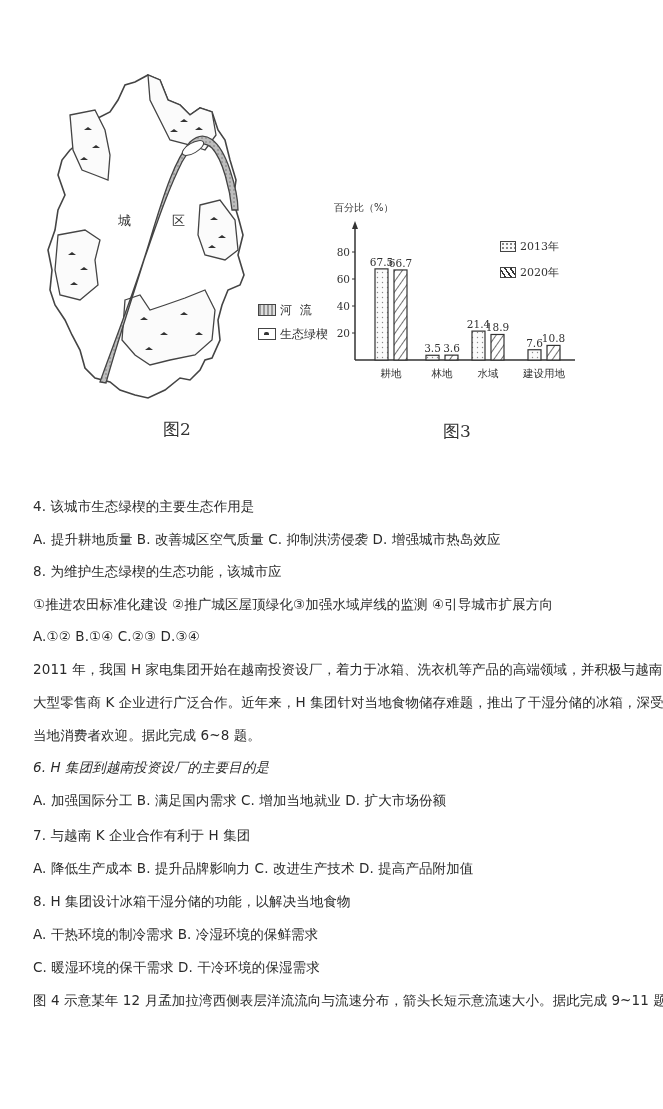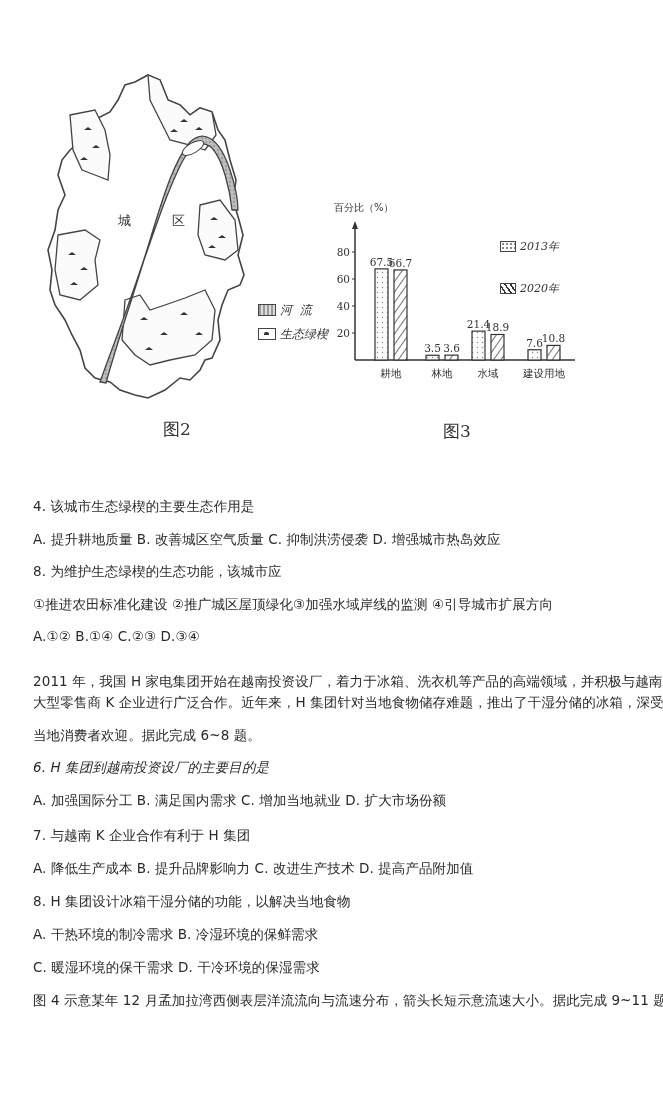--- a/index.html
+++ b/index.html
@@ -1,20 +1,20 @@
 <!DOCTYPE html>
 <html><head>
 <meta charset="utf-8">
 <style>
   html, body { margin: 0; padding: 0; background: #ffffff; }
   body { width: 663px; height: 1109px; position: relative; overflow: hidden;
          font-family: "DejaVu Sans", sans-serif; color: #222; }
   .abs { position: absolute; }
   .fig-caption { font-family: "DejaVu Serif", serif; font-size: 17px; color: #333; }
-  .map-legend-item { display: flex; align-items: center; gap: 4px; font-size: 12px; color: #333; height: 20px; font-style: italic; }
+  .map-legend-item { display: flex; align-items: center; gap: 4px; font-size: 12px; color: #333; height: 20px; }
   .legend-box { width: 18px; height: 12px; border: 1.5px solid #444; box-sizing: border-box; display: inline-block; }
   .line { position: absolute; left: 33px; font-size: 13.5px; color: #2a2a2a; white-space: nowrap; letter-spacing: 0.1px; }
   .chart-text { font-family: "DejaVu Serif", serif; font-size: 10.5px; fill: #333; }
 </style>
 </head>
 <body>
 
 <div class="abs" style="left:40px; top:60px; width:220px; height:370px;">
   <svg width="220" height="370" viewBox="0 0 220 370">
     <defs>
@@ -122,34 +122,34 @@
         <text x="214" y="182" text-anchor="middle" class="chart-text" style="font-family:'DejaVu Sans',sans-serif;font-size:10.5px;">建设用地</text>
       </g>
   </svg>
 </div>
 
 <div class="abs" style="left:500px; top:236px;">
   <div class="map-legend-item" style="font-family:'DejaVu Serif',serif;font-size:11px;">
     <span class="legend-box" style="width:16px;height:11px;background: radial-gradient(#888 0.8px, #fafafa 1px) 0 0/4px 4px;"></span>
     <span>2013年</span>
   </div>
-  <div class="map-legend-item" style="margin-top:22px;font-family:'DejaVu Serif',serif;font-size:11px;">
+  <div class="map-legend-item" style="margin-top:6px;font-family:'DejaVu Serif',serif;font-size:11px;">
     <span class="legend-box" style="width:16px;height:11px;background: repeating-linear-gradient(55deg,#fff 0 3px,#333 3px 4.5px);"></span>
     <span>2020年</span>
   </div>
 </div>
 
 <div class="abs fig-caption" style="left:443px; top:420px;">图3</div>
 
 <div class="line" style="top:498px;">4. 该城市生态绿楔的主要生态作用是</div>
 <div class="line" style="top:531px;">A. 提升耕地质量  B. 改善城区空气质量  C. 抑制洪涝侵袭  D. 增强城市热岛效应</div>
 <div class="line" style="top:563px;">8. 为维护生态绿楔的生态功能，该城市应</div>
 <div class="line" style="top:596px;">①推进农田标准化建设  ②推广城区屋顶绿化③加强水域岸线的监测  ④引导城市扩展方向</div>
 <div class="line" style="top:628px;">A.①②  B.①④  C.②③  D.③④</div>
-<div class="line" style="top:661px;margin-top:12px;">2011 年，我国 H 家电集团开始在越南投资设厂，着力于冰箱、洗衣机等产品的高端领域，并积极与越南</div>
+<div class="line" style="top:661px;">2011 年，我国 H 家电集团开始在越南投资设厂，着力于冰箱、洗衣机等产品的高端领域，并积极与越南</div>
 <div class="line" style="top:694px;">大型零售商 K 企业进行广泛合作。近年来，H 集团针对当地食物储存难题，推出了干湿分储的冰箱，深受</div>
 <div class="line" style="top:727px;">当地消费者欢迎。据此完成 6~8 题。</div>
 <div class="line" style="top:759px;font-style:italic;">6. H 集团到越南投资设厂的主要目的是</div>
 <div class="line" style="top:792px;">A. 加强国际分工  B. 满足国内需求 C. 增加当地就业  D. 扩大市场份额</div>
 <div class="line" style="top:827px;">7. 与越南 K 企业合作有利于 H 集团</div>
 <div class="line" style="top:860px;">A. 降低生产成本 B. 提升品牌影响力 C. 改进生产技术  D. 提高产品附加值</div>
 <div class="line" style="top:893px;text-align:right;">8. H 集团设计冰箱干湿分储的功能，以解决当地食物</div>
 <div class="line" style="top:926px;">A. 干热环境的制冷需求  B. 冷湿环境的保鲜需求</div>
 <div class="line" style="top:959px;">C. 暖湿环境的保干需求  D. 干冷环境的保湿需求</div>
 <div class="line" style="top:992px;">图 4 示意某年 12 月孟加拉湾西侧表层洋流流向与流速分布，箭头长短示意流速大小。据此完成 9~11 题。</div>

